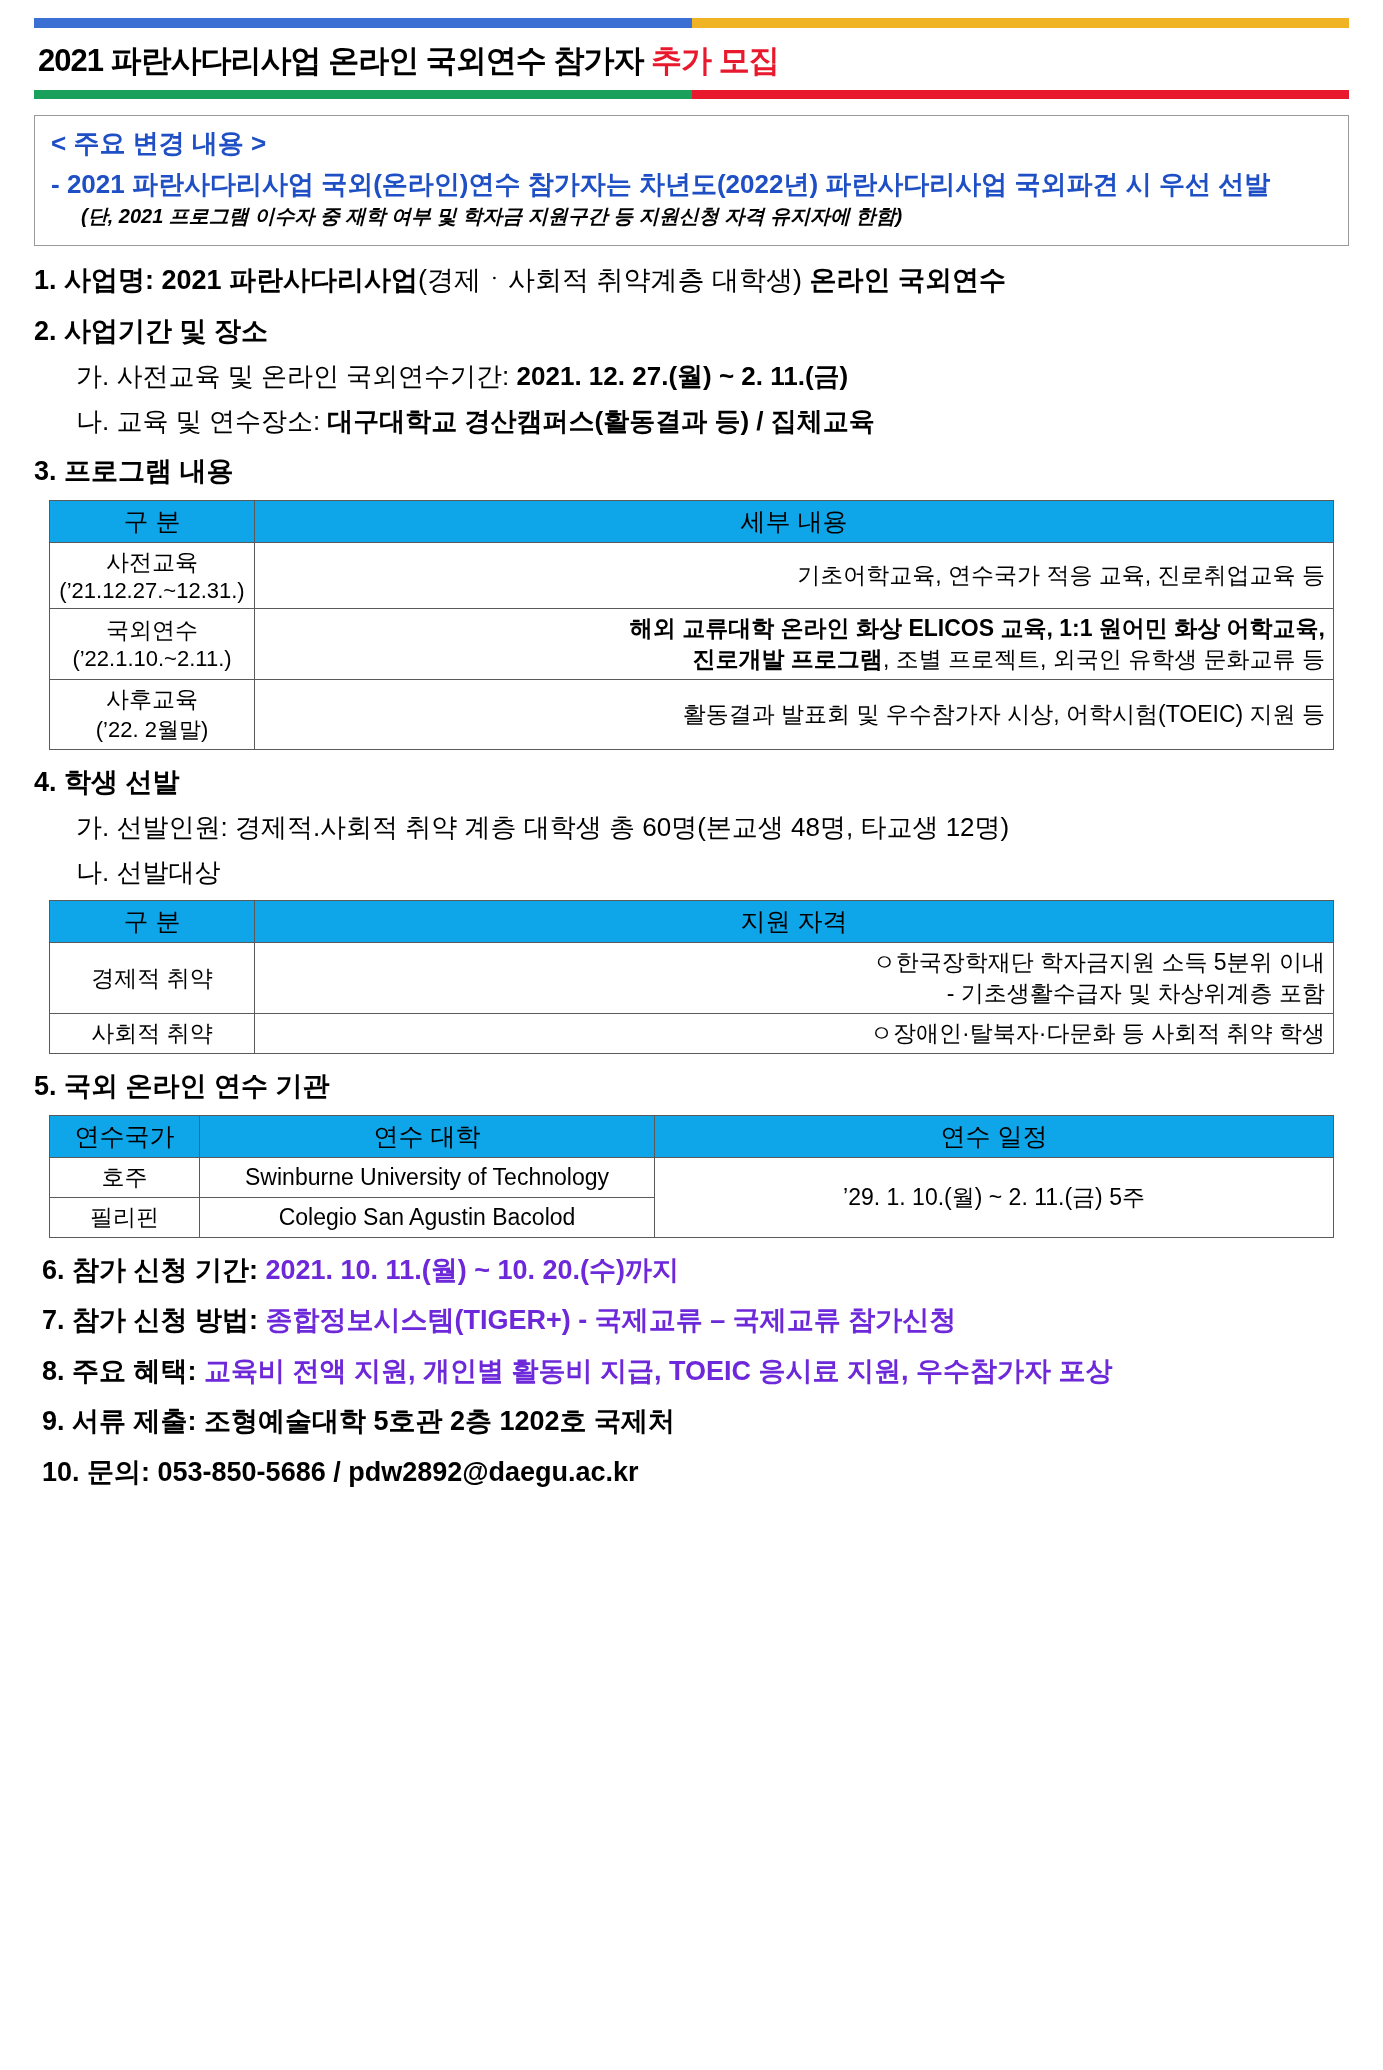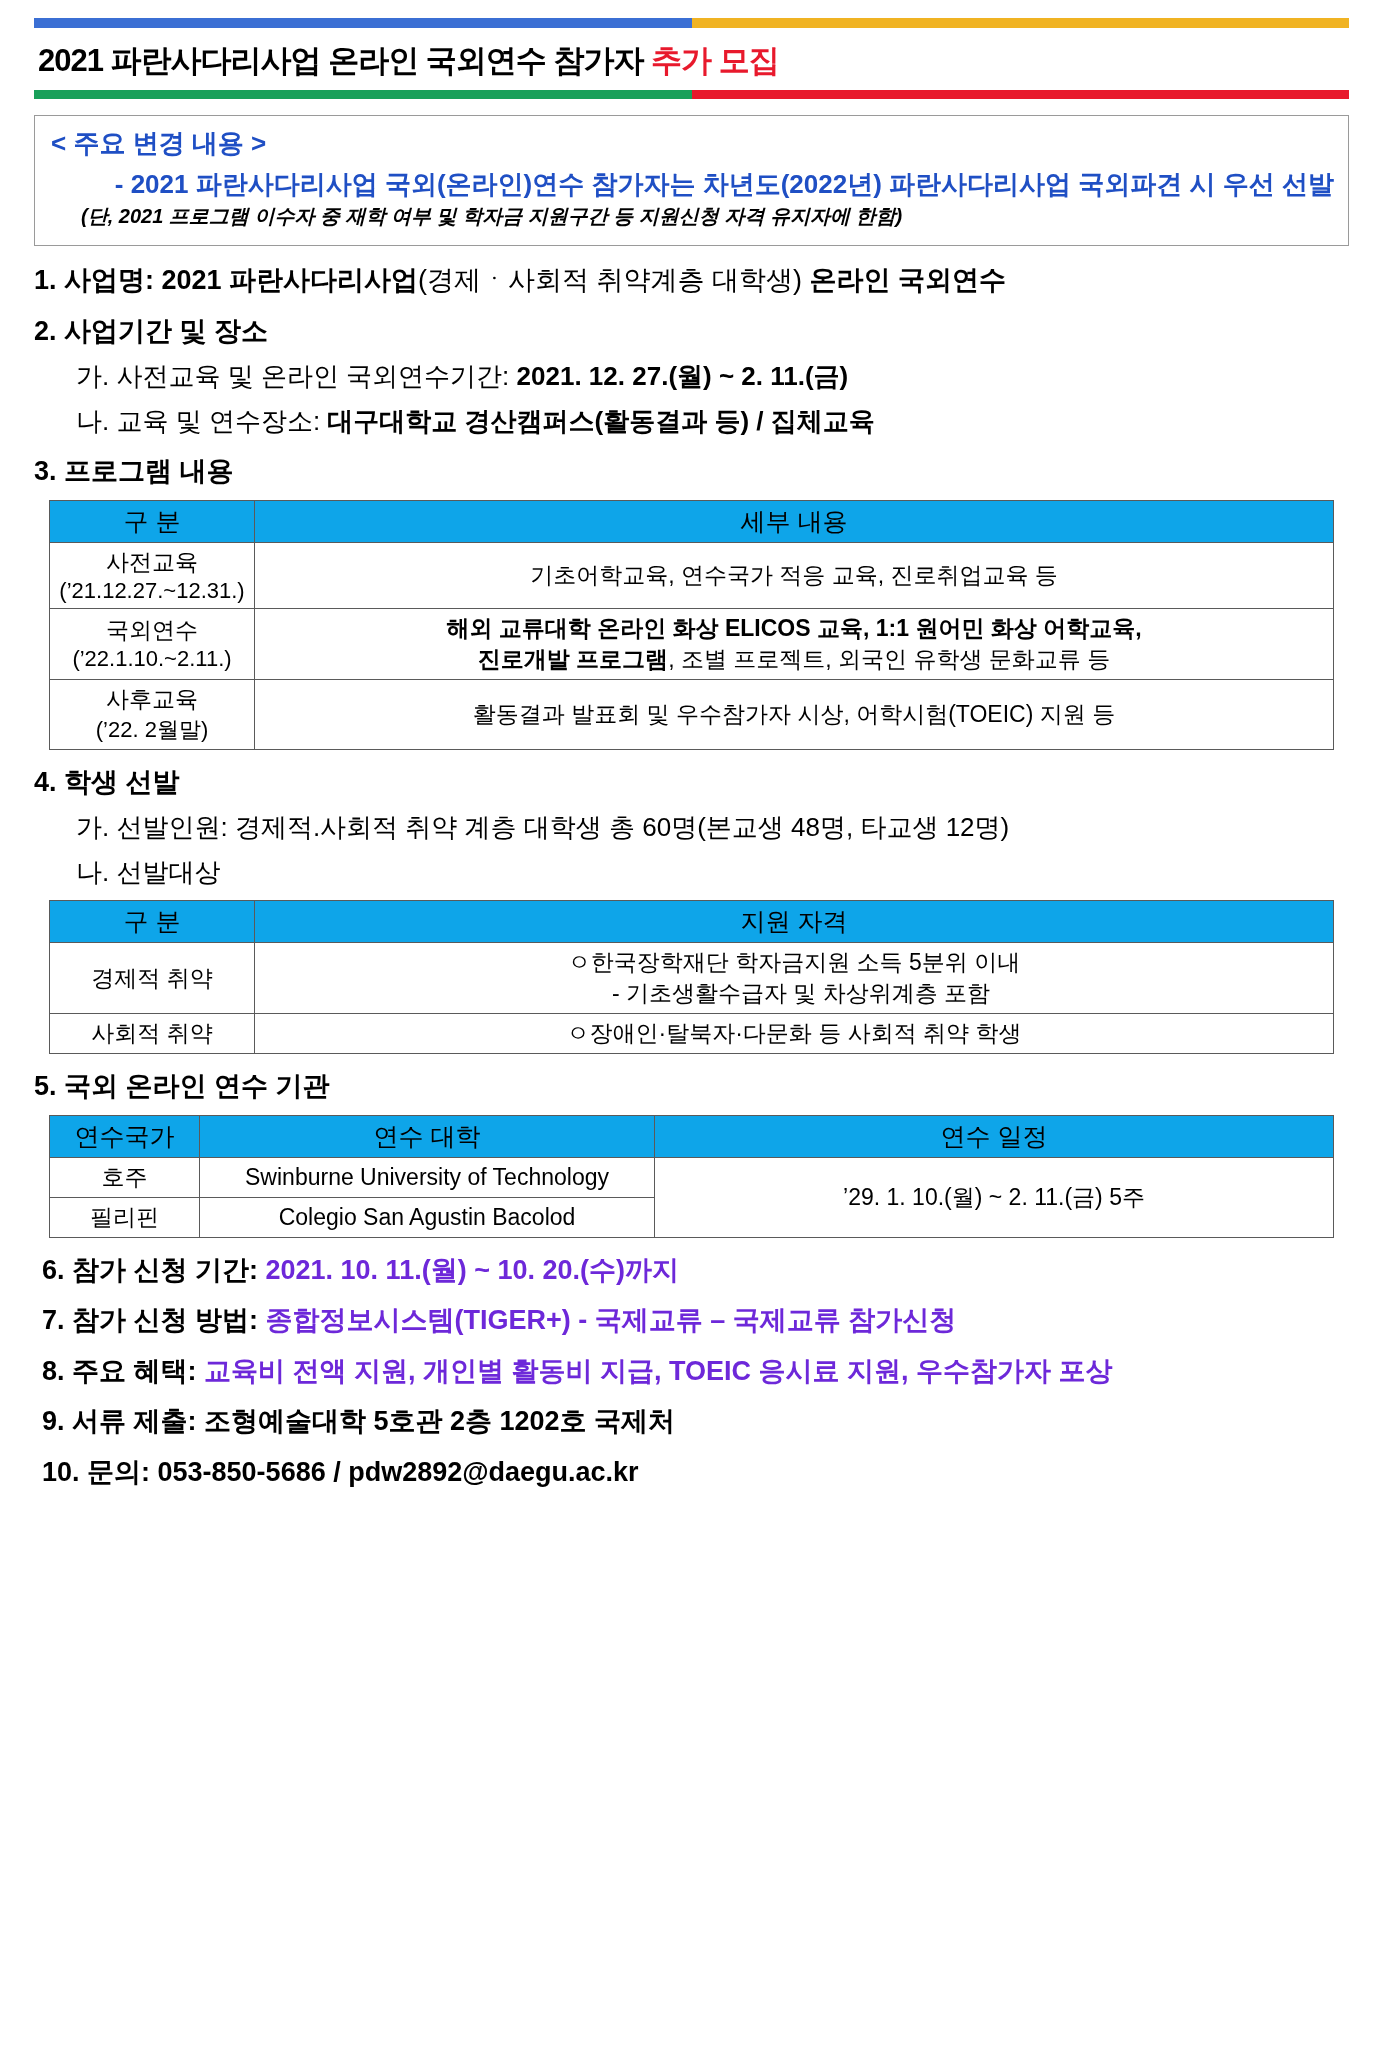--- a/index.html
+++ b/index.html
@@ -41,21 +41,21 @@
   .notice {
     border: 1px solid #9a9a9a;
     padding: 10px 14px 14px 16px;
     margin-bottom: 16px;
   }
   .notice .head {
     color:#1f4fc4; font-weight:bold; font-size:26px; margin-bottom:6px;
   }
   .notice .line {
     color:#1f4fc4; font-weight:bold; font-size:26px; line-height:1.32;
-    text-indent:0; padding-left:0;text-align:right;
+    text-indent:0; padding-left:0;
   }
   .notice .sub {
     color:#000; font-weight:bold; font-style:italic; font-size:20px;
     padding-left:30px; line-height:1.5;
   }
 
   
   .sec {
     font-size: 27px;
     font-weight: bold;
@@ -84,21 +84,21 @@
     padding: 4px 8px;
     vertical-align: middle;
     font-weight: normal;
   }
   thead td {
     background: #0ea5e9;
     text-align: center;
     font-size: 25px;
   }
   td.ctr { text-align:center; }
-  td.lft { text-align:center; }
+  td.lft { text-align:right; }
   .small2 { font-size: 22px; }
   b.bold { font-weight: bold; }
 
   .t3 col.c1 { width: 205px; }
   .t4 col.c1 { width: 205px; }
   .t5 col.c1 { width: 150px; }
   .t5 col.c2 { width: 455px; }
 
   .tail { margin-top: 8px; }
   .tail .sec { margin-left: 8px; }

